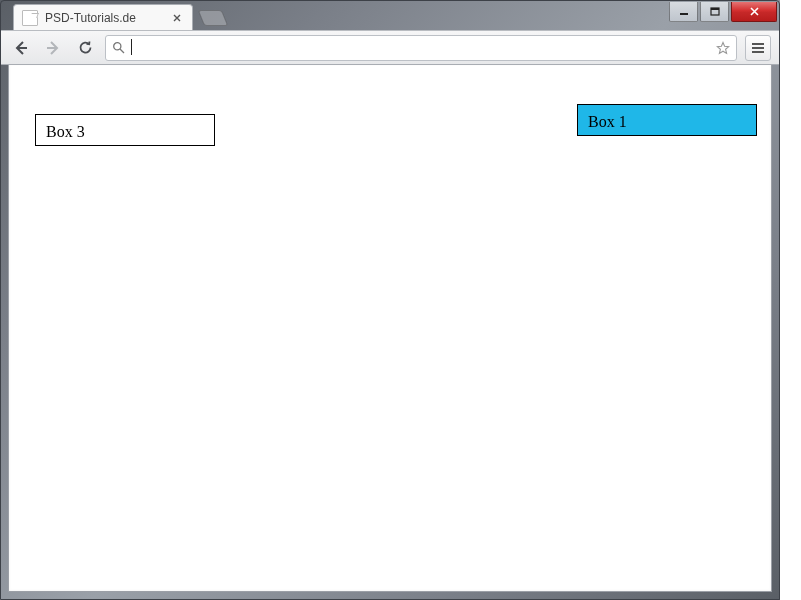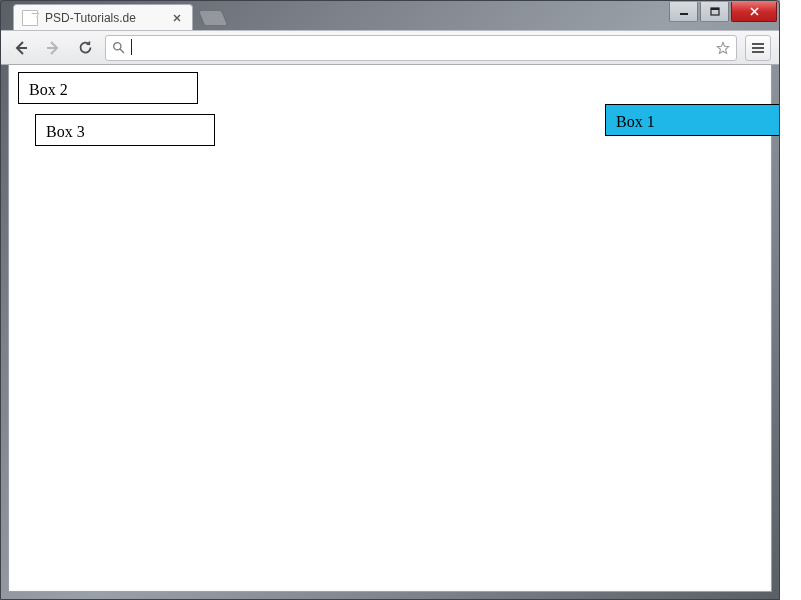--- a/index.html
+++ b/index.html
@@ -175,21 +175,21 @@
 }
 .box {
   position: absolute;
   border: 1px solid #000;
   padding: 8px 10px;
   width: 180px;
   height: 32px;
   background: #fff;
 }
 .box1 {
-  left: 596px; top: 40px;
+  left: 568px; top: 40px;
   background: #1fb7e8;
 }
 .box2 { left: 9px; top: 8px; }
 .box3 { left: 26px; top: 50px; }
 </style>
 </head>
 <body>
 
 <div class="window">
   <div class="window-inner">
@@ -264,19 +264,18 @@
             <rect x="1" y="1" width="12" height="2" fill="currentColor"></rect>
             <rect x="1" y="5" width="12" height="2" fill="currentColor"></rect>
             <rect x="1" y="9" width="12" height="2" fill="currentColor"></rect>
           </svg>
       </div>
     </div>
 
     <div class="viewport">
       <div class="page">
         <div class="box box1">Box 1</div>
-        <div class="box box2">Box 2</div>
         <div class="box box3">Box 3</div>
       </div>
     </div>
 
   </div>
 </div>
 
 </body></html>

